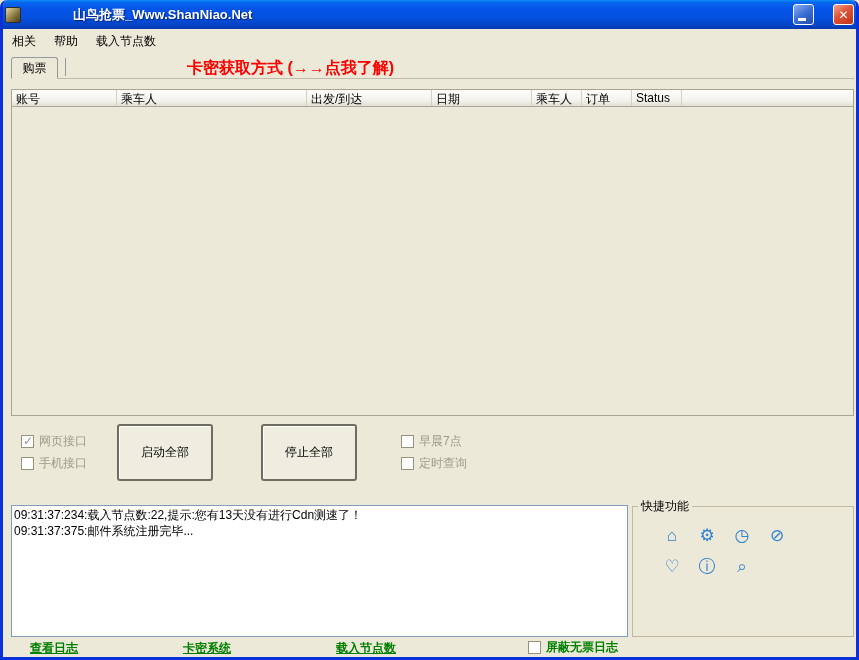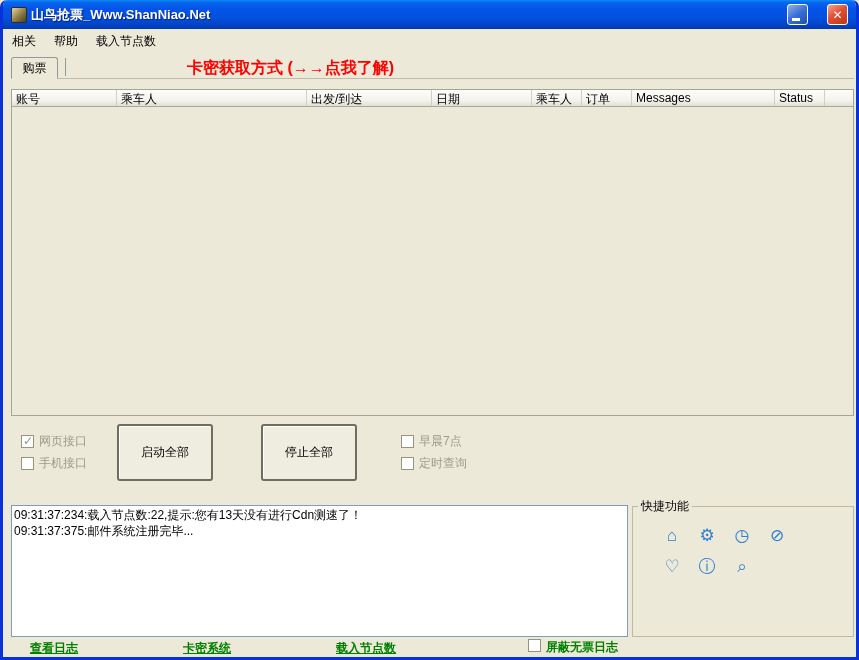--- a/index.html
+++ b/index.html
@@ -5,21 +5,21 @@
   * { margin:0; padding:0; box-sizing:border-box; }
   html,body { width:859px; height:660px; }
   body { font-family:"Liberation Sans","DejaVu Sans",sans-serif; background:#ece9d8; }
 
   .window { position:relative; width:859px; height:660px; background:#ECE9D8;
             border:3px solid #0831D9; border-top:none; border-radius:7px 7px 0 0; overflow:hidden; }
 
   
   .titlebar { position:absolute; top:0; left:-3px; right:-3px; height:29px;
               background:linear-gradient(180deg,#0b8df2 0%,#0767ee 8%,#0554e8 30%,#0450de 62%,#0343c6 86%,#0339b0 100%);
-              border-radius:7px 7px 0 0; display:flex; align-items:center; padding:0 11px; }
+              border-radius:7px 7px 0 0; display:flex; align-items:center; padding:0 5px;gap:48px; }
   .app-icon { width:16px; height:16px; flex:none; margin-right:4px;
               background:linear-gradient(135deg,#e6d7a4 0%,#8c7a42 55%,#4a3e1c 100%);
               border:1px solid #2c2c2c; border-radius:2px; }
   .title-text { flex:1; color:#fff; font-size:13px; font-weight:bold;
                 text-shadow:1px 1px 1px #00227a; white-space:nowrap; overflow:hidden; }
   .btn-group { display:flex; align-items:center; }
   .tb-btn { position:relative; width:21px; height:21px; border:1px solid #fff; border-radius:3px;
             cursor:pointer; font-family:inherit; }
   .tb-btn.min { background:linear-gradient(145deg,#8fb0ef 0%,#3a6ed3 50%,#1f4fae 100%); margin-right:19px; }
   .tb-btn.min::after { content:""; position:absolute; left:4px; bottom:3px; width:8px; height:3px; background:#fff; }
@@ -71,21 +71,21 @@
   .quickpanel { position:absolute; left:629px; top:498px; width:222px; height:139px;
                 border:1px solid #bdb9a3; background:#ECE9D8; }
   .quickpanel legend { font-size:12px; color:#000; margin-left:5px; padding:0 3px; }
   .icon-grid { display:flex; flex-wrap:wrap; gap:13px 17px; width:178px; padding:12px 0 0 30px; }
   .q-icon { width:18px; height:18px; font-size:17px; line-height:18px; text-align:center;
             color:#2f80d2; cursor:pointer; }
 
   
   .flink { position:absolute; top:640px; font-size:12px; font-weight:bold; color:#008000;
            text-decoration:underline; cursor:pointer; }
-  .f-cb { position:absolute; top:639px; display:flex; align-items:flex-start; gap:5px;
+  .f-cb { position:absolute; top:639px; display:flex; align-items:center; gap:5px;
           font-size:12px; cursor:pointer;padding-left:20px; }
   .f-cb .green-label { color:#008000; font-weight:bold; }
 </style>
 </head>
 <body>
 
 <div class="window">
 
   <div class="titlebar">
     <span class="app-icon"></span>
@@ -109,21 +109,20 @@
   </div>
 
   <div class="listview">
     <div class="lv-header">
       <div class="th c0">账号</div>
       <div class="th c1">乘车人</div>
       <div class="th c2">出发/到达</div>
       <div class="th c3">日期</div>
       <div class="th c4">乘车人</div>
       <div class="th c5">订单</div>
-      <div class="th c6">Messages</div>
       <div class="th c7">Status</div>
       <div class="th c8"></div>
     </div>
     <div class="lv-body"></div>
   </div>
 
   <label class="cb" style="left:18px; top:433px;">
     <span class="box checked"></span>
     <span class="cb-label">网页接口</span>
   </label>

